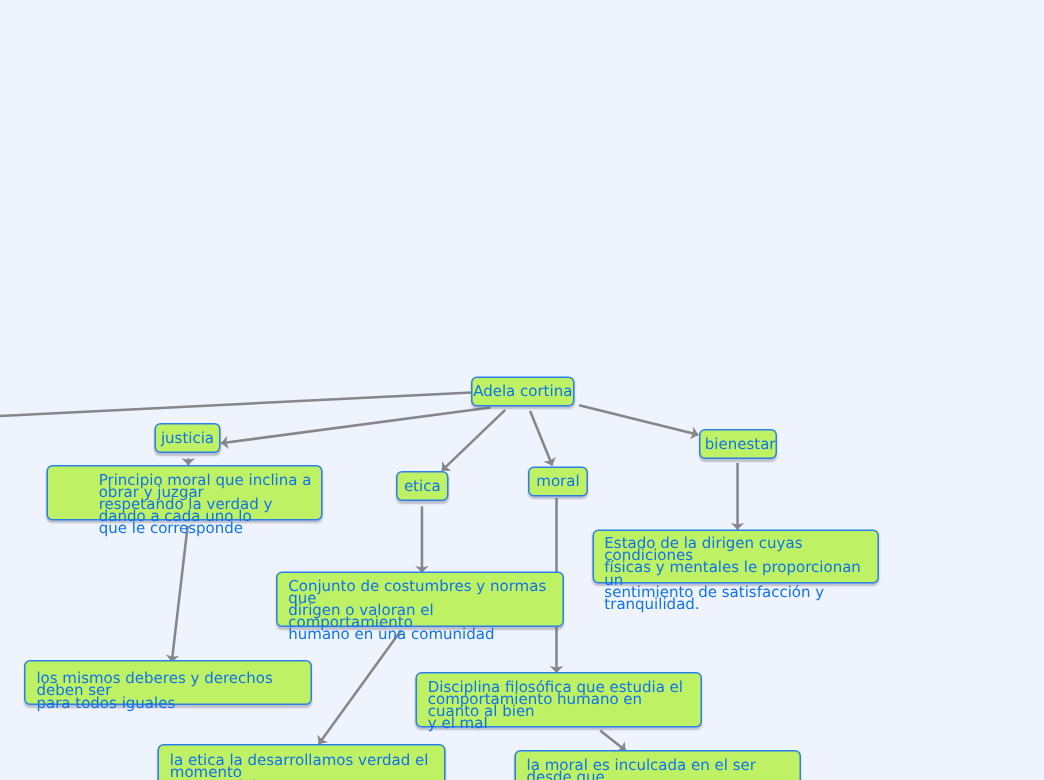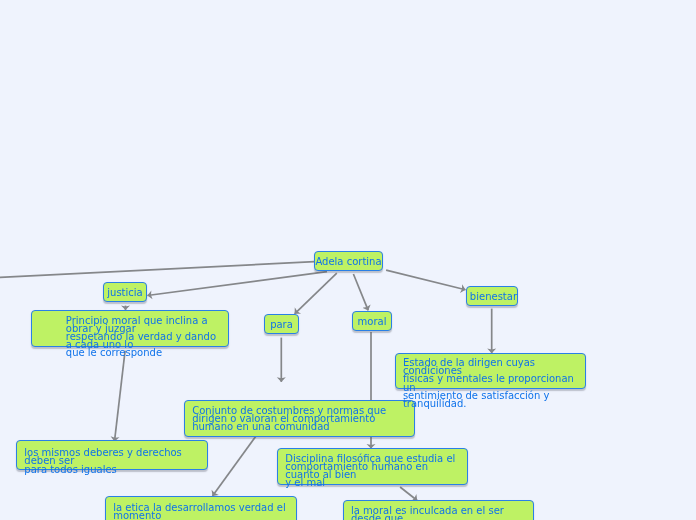--- a/index.html
+++ b/index.html
@@ -58,35 +58,35 @@
     </g>
   </svg>
 
   <div class="node title" style="left:314px;top:251px;width:69px;height:20px;">
     <span>Adela cortina</span>
   </div>
   <div class="node title" style="left:103px;top:282px;width:44px;height:20px;">
     <span>justicia</span>
   </div>
   <div class="node title" style="left:264px;top:314px;width:35px;height:20px;">
-    <span>para</span>
+    <span>etica</span>
   </div>
   <div class="node title" style="left:352px;top:311px;width:40px;height:20px;">
     <span>moral</span>
   </div>
   <div class="node title" style="left:466px;top:286px;width:52px;height:20px;justify-content:flex-end;">
     <span>bienestar</span>
   </div>
 
-  <div class="node para" style="left:30.8px;top:310px;width:198px;height:36.5px;padding-left:34px;">
+  <div class="node para" style="left:30.8px;top:310px;width:184px;height:36.5px;padding-left:34px;">
     <span>Principio moral que inclina a obrar y juzgar
 respetando la verdad y dando a cada uno lo
 que le corresponde</span>
   </div>
-  <div class="node para" style="left:184.2px;top:400px;width:231px;height:36.5px;">
+  <div class="node para" style="left:184.2px;top:381px;width:192px;height:36.5px;">
     <span>Conjunto de costumbres y normas que
 dirigen o valoran el comportamiento
 humano en una comunidad</span>
   </div>
   <div class="node para" style="left:394.9px;top:352.5px;width:191.1px;height:36.5px;">
     <span>Estado de la dirigen cuyas condiciones
 físicas y mentales le proporcionan un
 sentimiento de satisfacción y tranquilidad.</span>
   </div>
   <div class="node para" style="left:277.2px;top:448.3px;width:191px;height:36.5px;">

